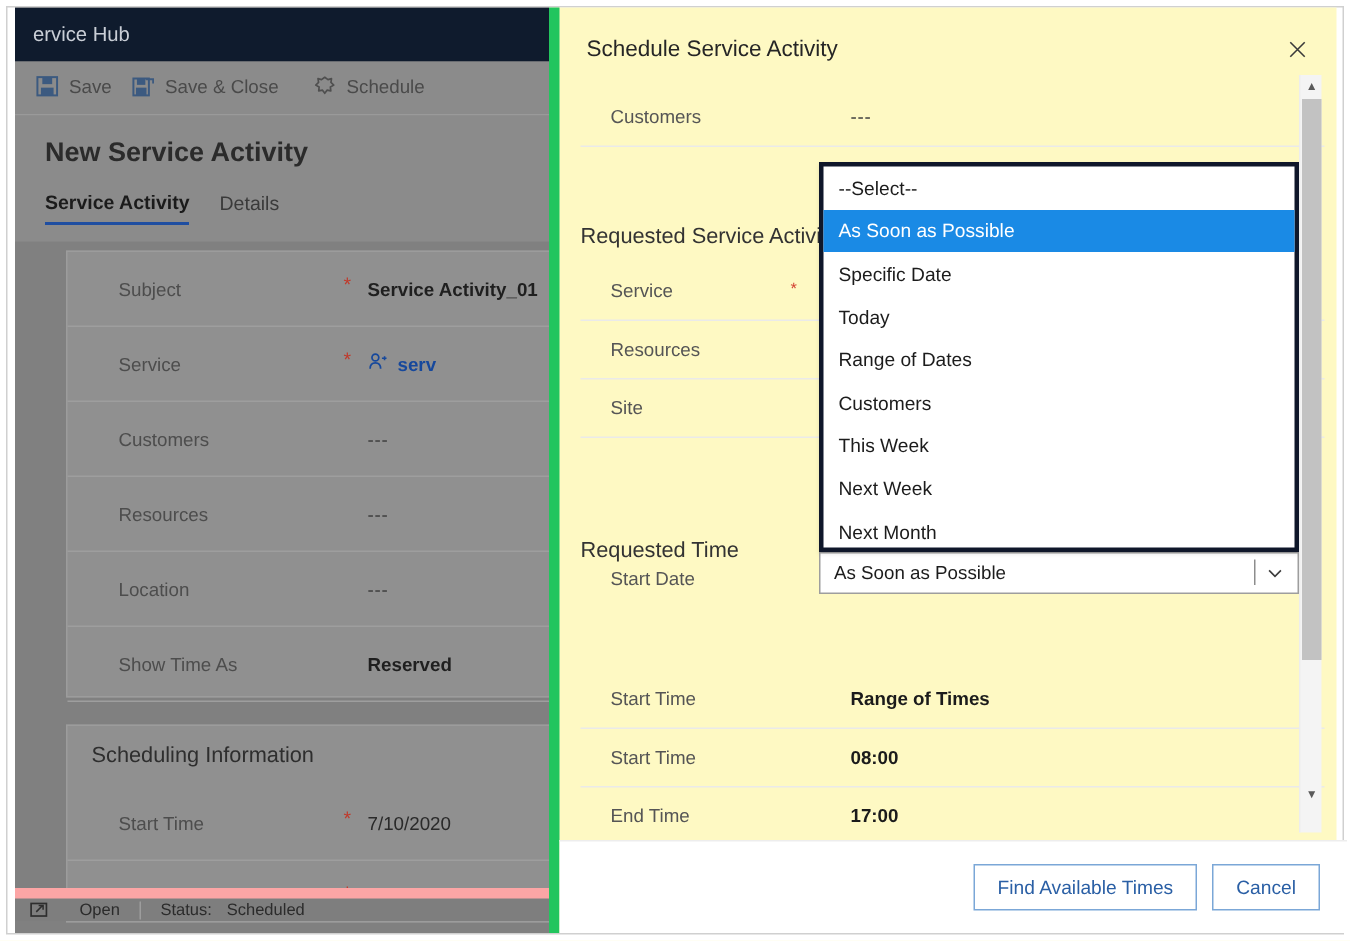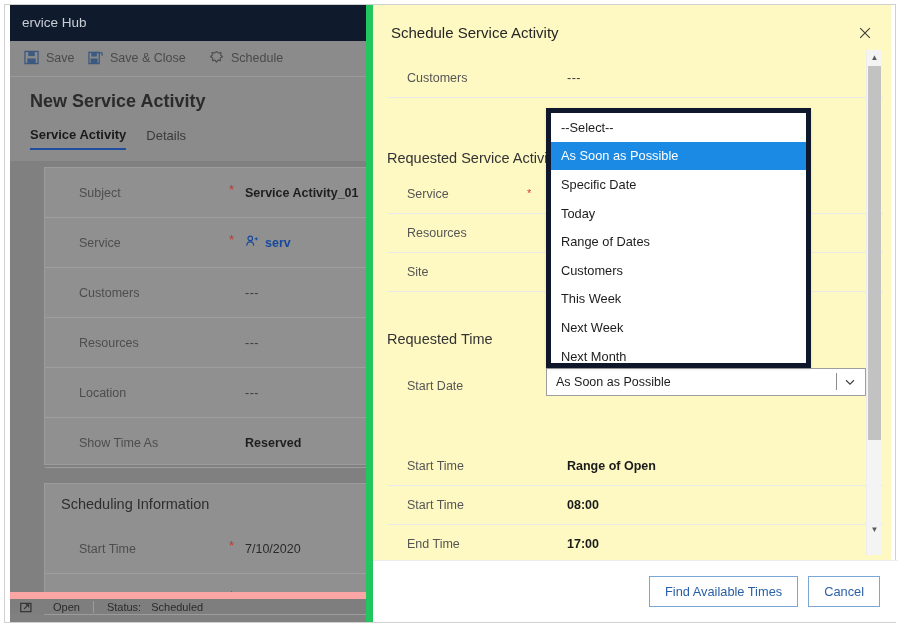--- a/index.html
+++ b/index.html
@@ -191,23 +191,23 @@
     position: absolute; right: 8px; top: 4px;
     display: flex; align-items: center; gap: 6px;
     color: #444; font-size: 13px;
   }
   .mselect .pipe { width: 1px; height: 17px; background: #8d8d8d; display:block; }
 
   
   .dropdown {
     position: absolute;
     left: 546px; top: 108px;
-    width: 265px; height: 260px;
-    background: #ffffff;
-    border: 5px solid #0f172a;
+    width: 320px; height: 260px;
+    background: #ffffff;
+    border: 3px solid #0f172a;
     box-shadow: 0 1px 3px rgba(0,0,0,0.10);
     z-index: 40;
   }
   .dd-item {
     height: 28.6px;
     display: flex; align-items: center;
     padding-left: 10px;
     font-size: 12.8px;
     color: #1c1c1c;
     white-space: nowrap;
@@ -405,29 +405,29 @@
         <span class="lbl">Service</span>
         <span class="req">*</span>
       </div>
       <div class="mrow" style="top:159px;">
         <span class="lbl">Resources</span>
       </div>
       <div class="mrow" style="top:198px;">
         <span class="lbl">Site</span>
       </div>
 
-      <div class="msection" style="top:276px;">Requested Time</div>
+      <div class="msection" style="top:304px;">Requested Time</div>
 
       <div class="mrow" style="top:312px; border-bottom:none;">
         <span class="lbl">Start Date</span>
       </div>
 
       <div class="mrow" style="top:392px;">
         <span class="lbl">Start Time</span>
-        <span class="val">Range of Open</span>
+        <span class="val">Range of Times</span>
       </div>
       <div class="mrow" style="top:431px;">
         <span class="lbl">Start Time</span>
         <span class="val">08:00</span>
       </div>
       <div class="mrow" style="top:470px;">
         <span class="lbl">End Time</span>
         <span class="val">17:00</span>
       </div>
     </div>

